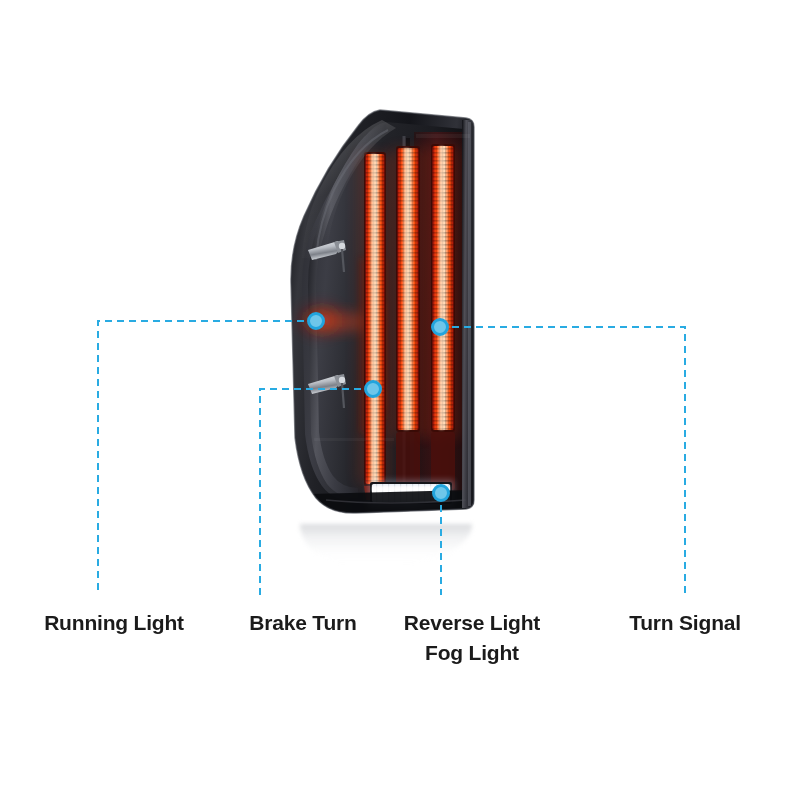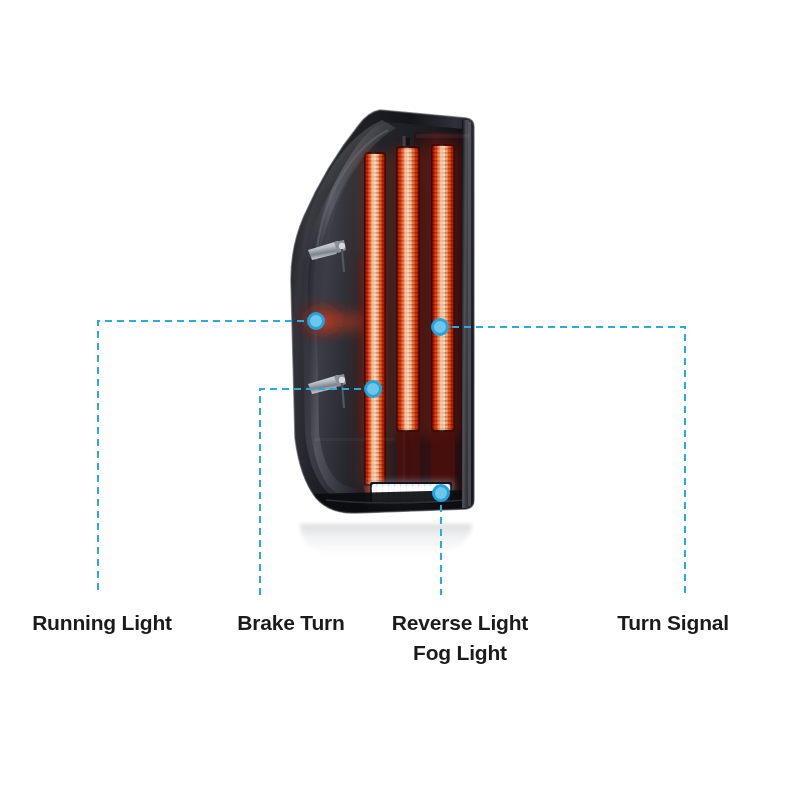--- a/index.html
+++ b/index.html
@@ -70,20 +70,21 @@
     position: absolute;
     font-family: "Liberation Sans", sans-serif;
     font-size: 21px;
     font-weight: 600;
     color: #1b1b1b;
     letter-spacing: -0.2px;
     white-space: nowrap;
     line-height: 1.42;
     text-align: center;
     transform: translateX(-50%);
+    margin-left: 12px;
   }
   .label.two-line { white-space: normal; }
   .label .l2 { display: block; }
 </style>
 </head>
 <body>
 
 <div id="stage">
 
   <div id="taillight">

